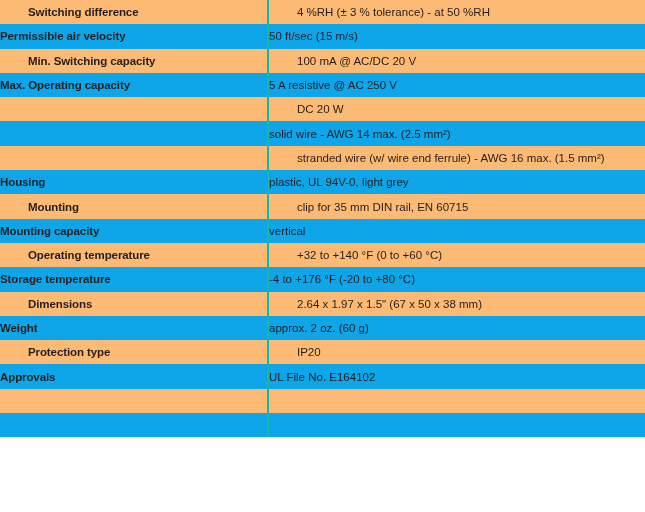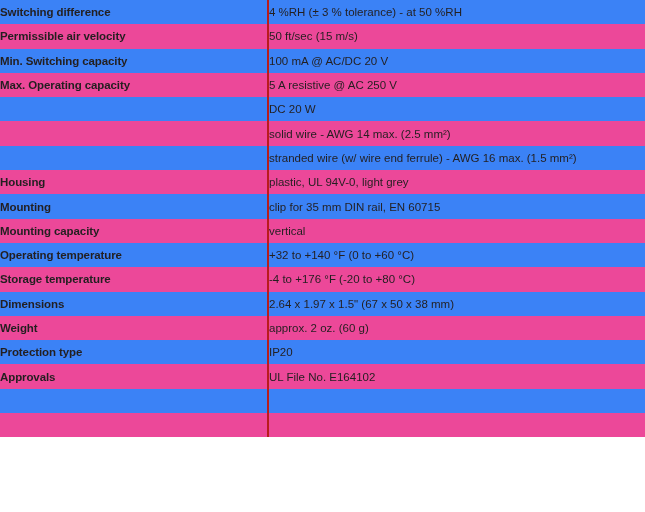--- a/index.html
+++ b/index.html
@@ -32,30 +32,31 @@
     width: 268px;
     padding-left: 38px;
     box-sizing: border-box;
     font-weight: bold;
     letter-spacing: -0.1px;
   }
   .col-value {
     width: 377px;
     padding-left: 14px;
     box-sizing: border-box;
-    border-left: 2px solid #b91c1c;
+    border-left: 2px solid #14b8a6;
     font-weight: normal;
   }
   .row-tint .col-label,
   .row-tint .col-value {
-    background: #3b82f6;
+    background: #fdba74;
+    padding-left: 28px;
   }
   .row-plain .col-label,
   .row-plain .col-value {
-    background: #ec4899;
+    background: #0ea5e9;
   }
 </style>
 </head>
 <body>
 
 <table class="spec-table">
   <tbody>
     <tr class="row-tint">
       <td class="col-label">Switching difference</td>
       <td class="col-value">4 %RH (± 3 % tolerance)  -  at 50 %RH</td>

